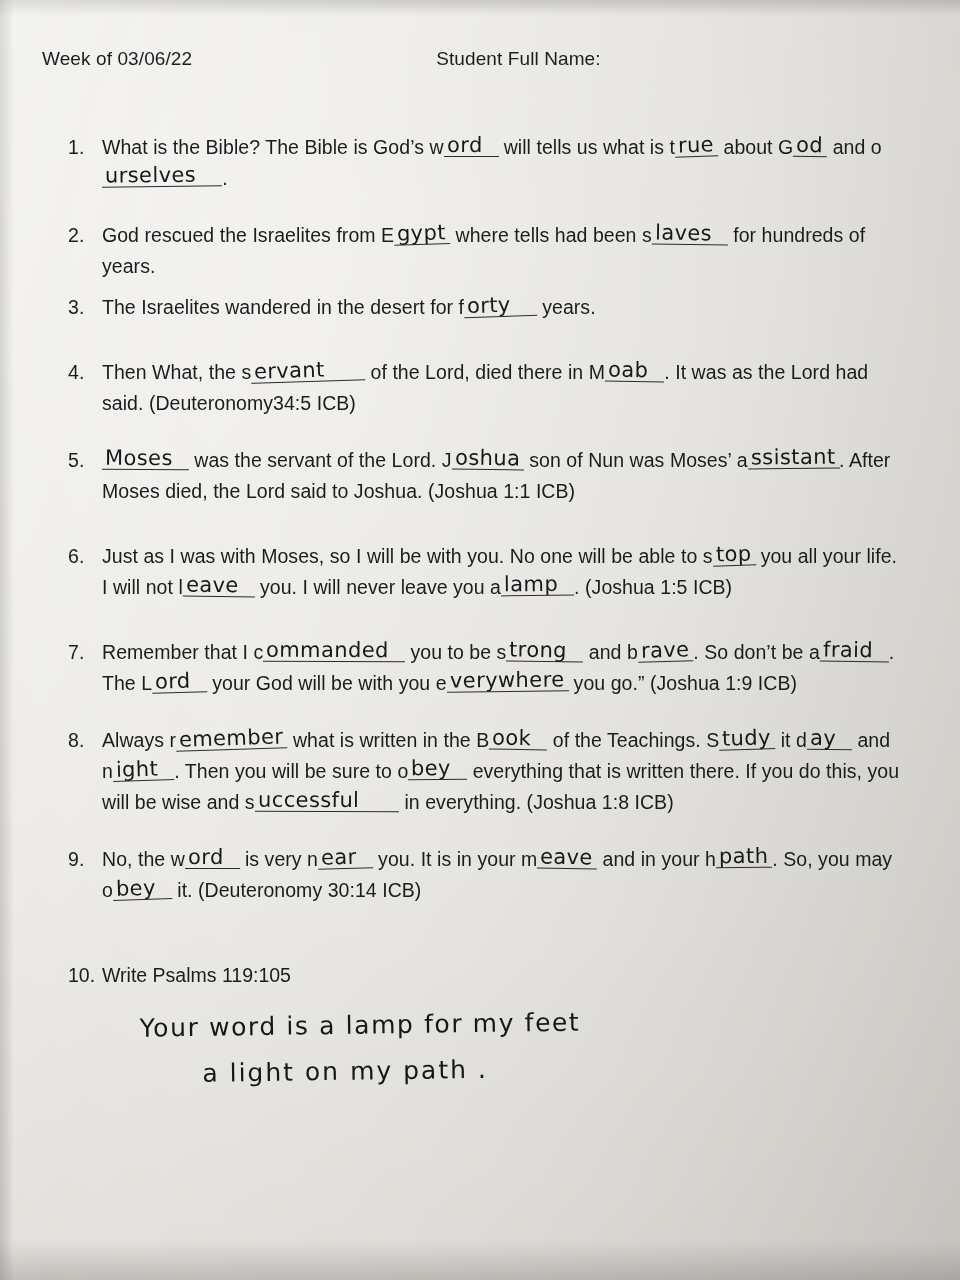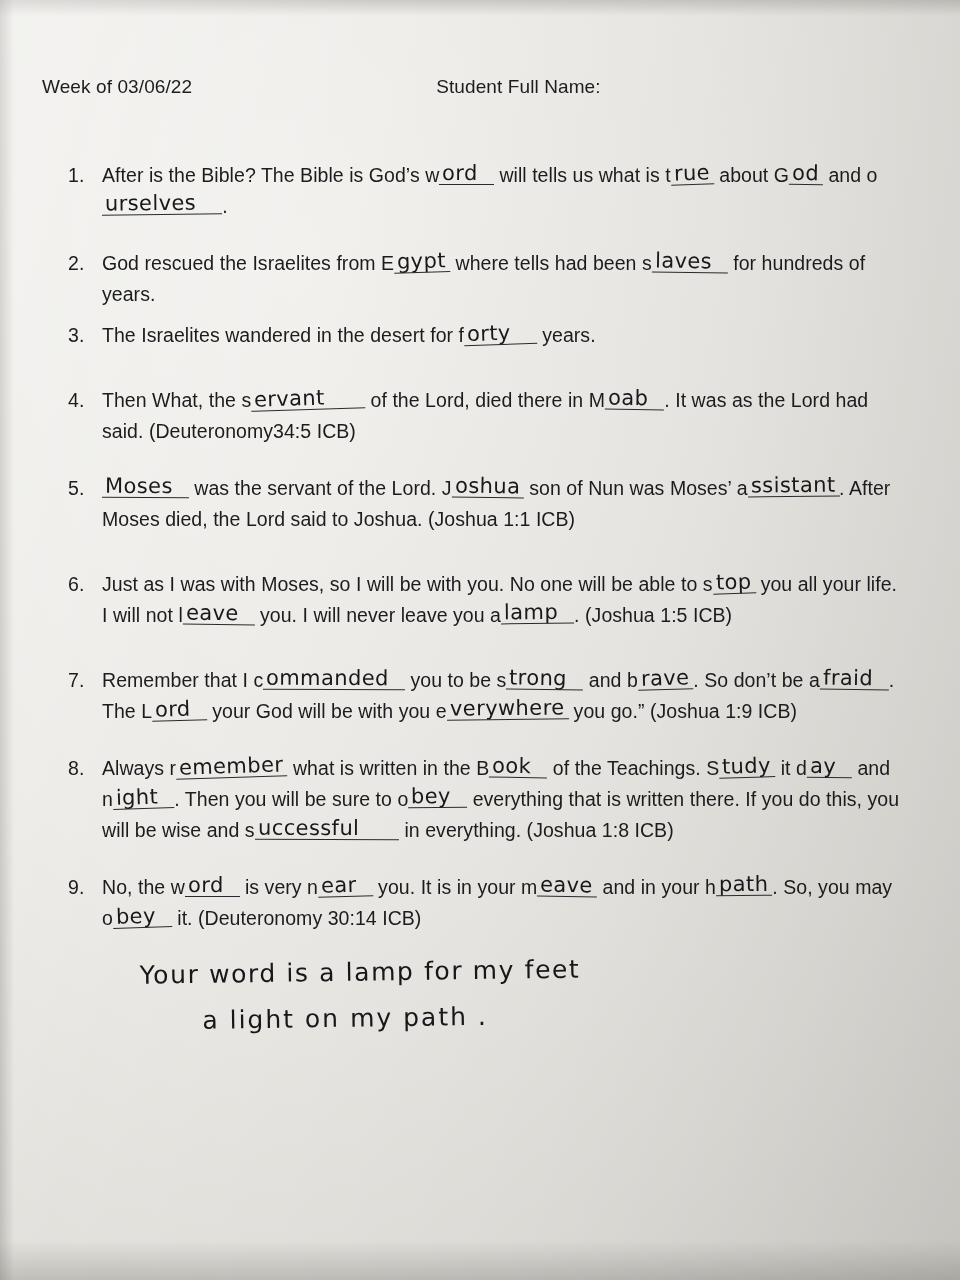--- a/index.html
+++ b/index.html
@@ -64,21 +64,20 @@
     align-items: baseline;
     font-size: 19px;
     color: #1d1d1f;
     letter-spacing: 0.1px;
   }
   .header .week {
     margin-left: 2px;
   }
   .header .student {
     margin-left: 244px;
-    margin-top: 28px;
   }
 
   
   .qlist {
     margin-top: 62px;
     padding-left: 28px;
   }
   .q {
     display: flex;
     align-items: flex-start;
@@ -157,21 +156,21 @@
 
     <div class="header">
       <span class="week">Week of 03/06/22</span>
       <span class="student">Student Full Name:</span>
     </div>
 
     <div class="qlist">
 
       <div class="q">
         <span class="num">1.</span>
-        <span class="body"><span>After is the Bible? The Bible is God’s w</span><span class="hw r0 pad-r3">ord</span><span> will tells us what is t</span><span class="hw r1">rue</span><span> about G</span><span class="hw r2">od</span><span> and o</span><span class="hw r3 pad-r">urselves</span><span>.</span></span>
+        <span class="body"><span>What is the Bible? The Bible is God’s w</span><span class="hw r0 pad-r3">ord</span><span> will tells us what is t</span><span class="hw r1">rue</span><span> about G</span><span class="hw r2">od</span><span> and o</span><span class="hw r3 pad-r">urselves</span><span>.</span></span>
       </div>
 
       <div class="gap-md"></div>
 
       <div class="q">
         <span class="num">2.</span>
         <span class="body"><span>God rescued the Israelites from E</span><span class="hw r1">gypt</span><span> where tells had been s</span><span class="hw r2 pad-r3">laves</span><span> for hundreds of years.</span></span>
       </div>
 
       <div class="gap-sm"></div>
@@ -218,20 +217,24 @@
 
       <div class="gap-md"></div>
 
       <div class="q">
         <span class="num">9.</span>
         <span class="body"><span>No, the w</span><span class="hw r0 pad-r3">ord</span><span> is very n</span><span class="hw r1 pad-r3">ear</span><span> you. It is in your m</span><span class="hw r2">eave</span><span> and in your h</span><span class="hw r3">path</span><span>. So, you may o</span><span class="hw r1 pad-r3">bey</span><span> it. (Deuteronomy 30:14 ICB)</span></span>
       </div>
 
     </div>
 
+    <div class="q10row">
+      <span class="num">10.</span>
+      <span>Write Psalms 119:105</span>
+    </div>
 
     <div class="psalm-answer">
       <span class="line1">Your word is a lamp for my feet</span>
       <span class="line2">a light on my path .</span>
     </div>
 
   </div>
 </div>
 
 </body></html>

